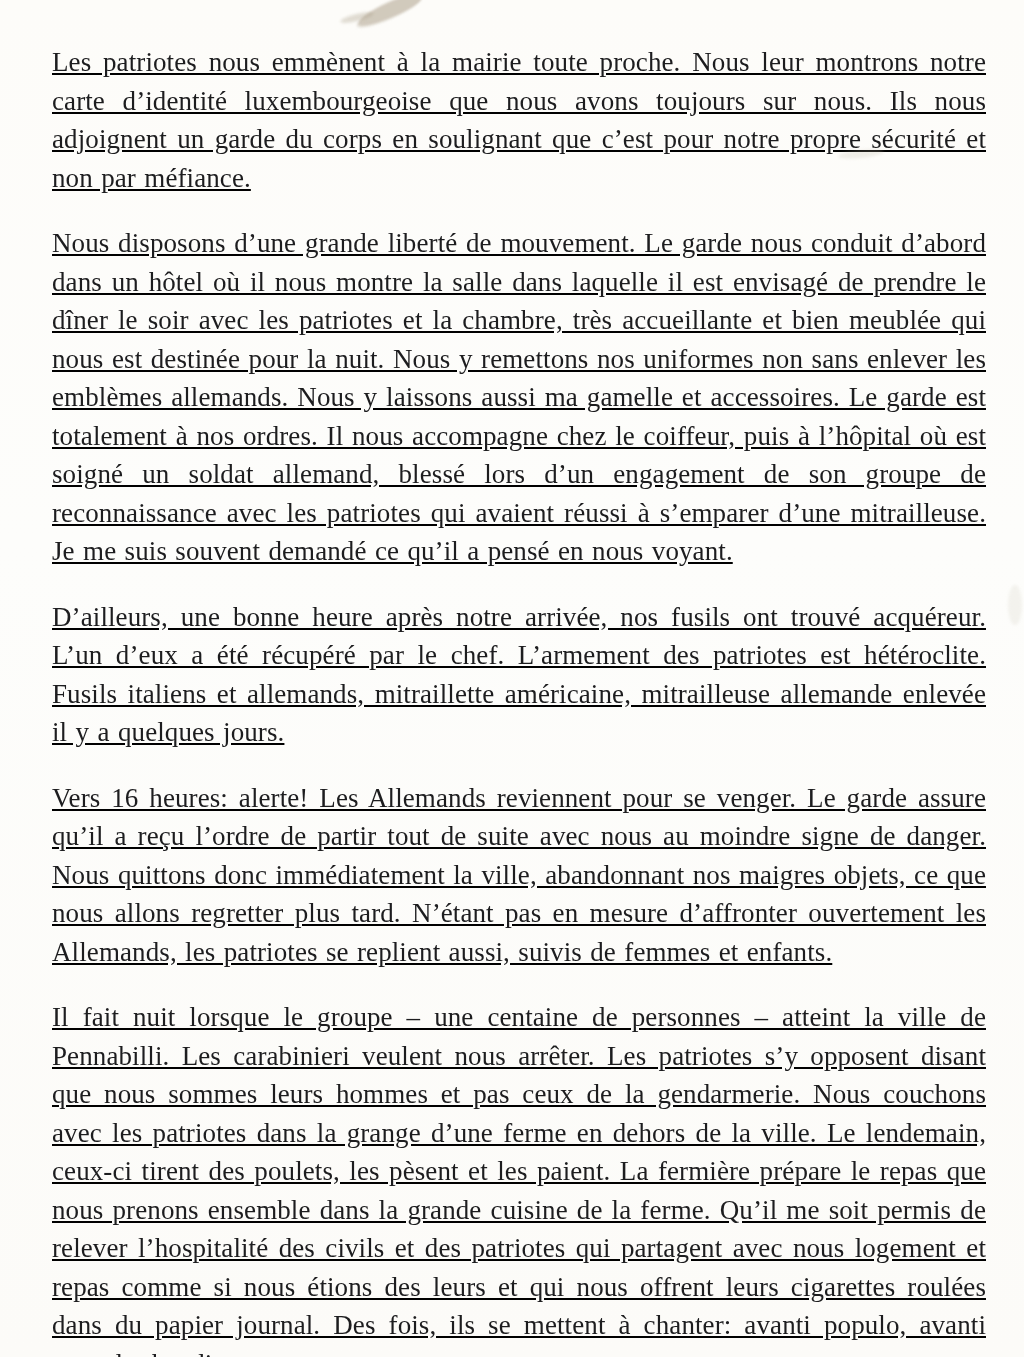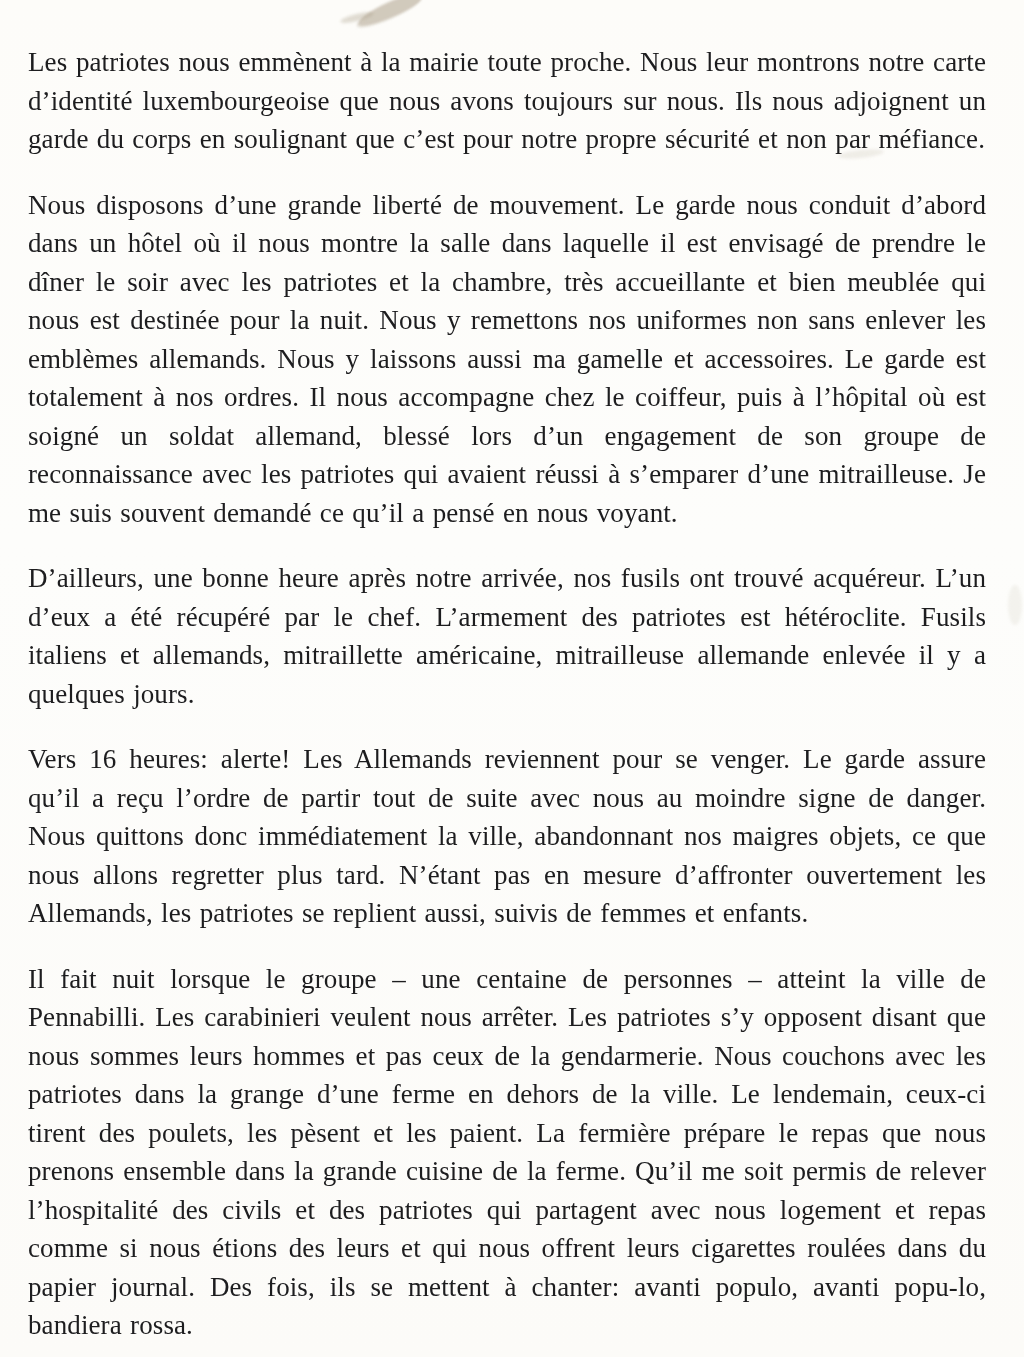--- a/index.html
+++ b/index.html
@@ -11,22 +11,23 @@
     height: 1357px;
     background: #fdfcfa;
     overflow: hidden;
     position: relative;
     font-family: "Liberation Serif", "DejaVu Serif", serif;
   }
   .page {
     position: absolute;
     inset: 0;
     background: linear-gradient(180deg, #fdfcf9 0%, #fdfdfb 40%, #fcfbf8 100%);
-    padding: 43px 38px 0 28px;
+    padding: 43px 38px 0 52px;
     box-sizing: border-box;
+    text-decoration: underline;
   }
   .page p {
     margin: 0 0 27px 0;
     font-size: 27px;
     line-height: 38.5px;
     color: #1d1d1f;
     text-align: justify;
     word-spacing: 1.5px;
     letter-spacing: 0.1px;
     text-rendering: optimizeLegibility;

